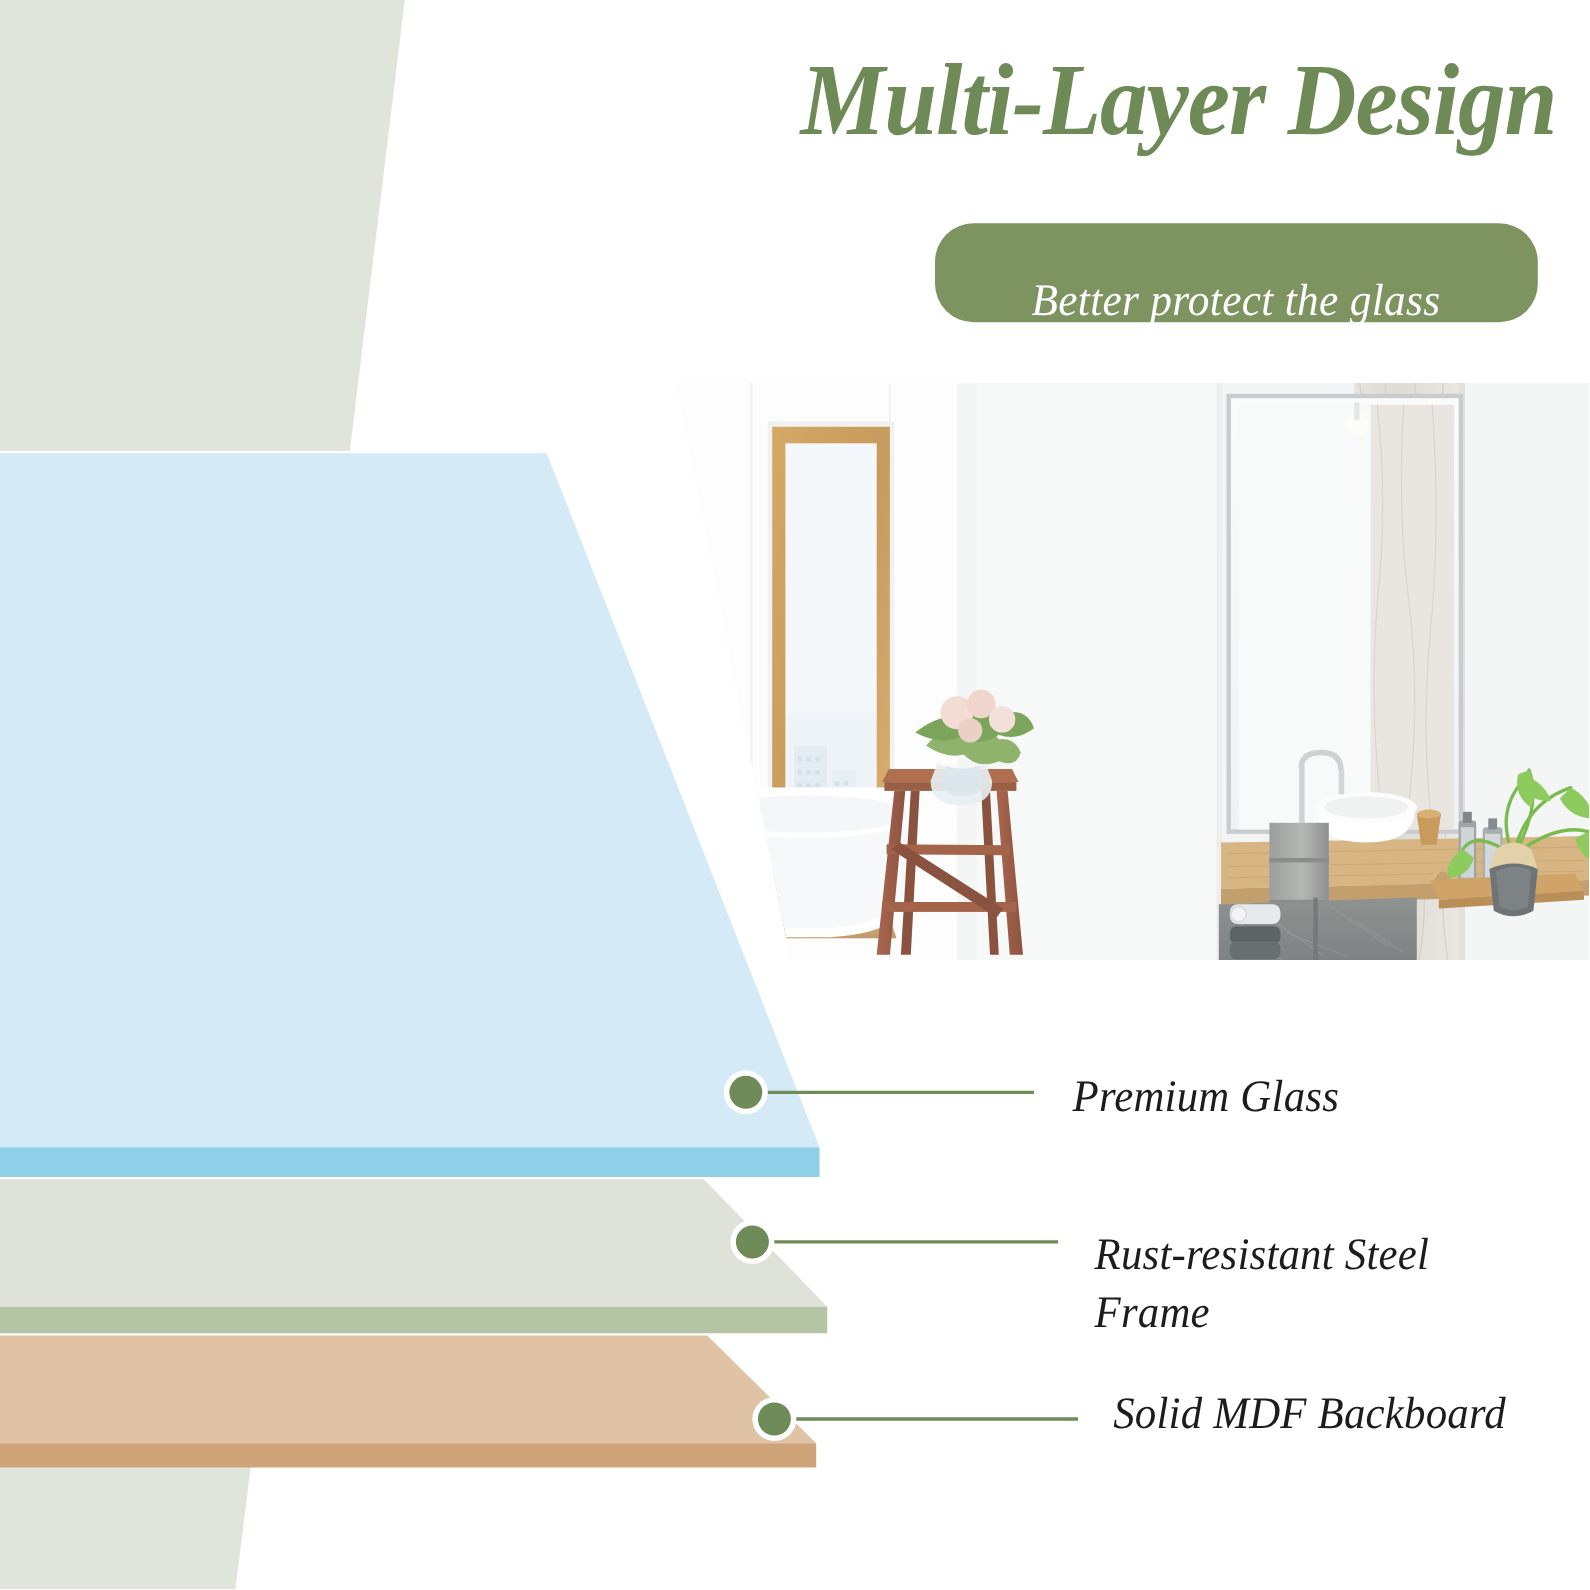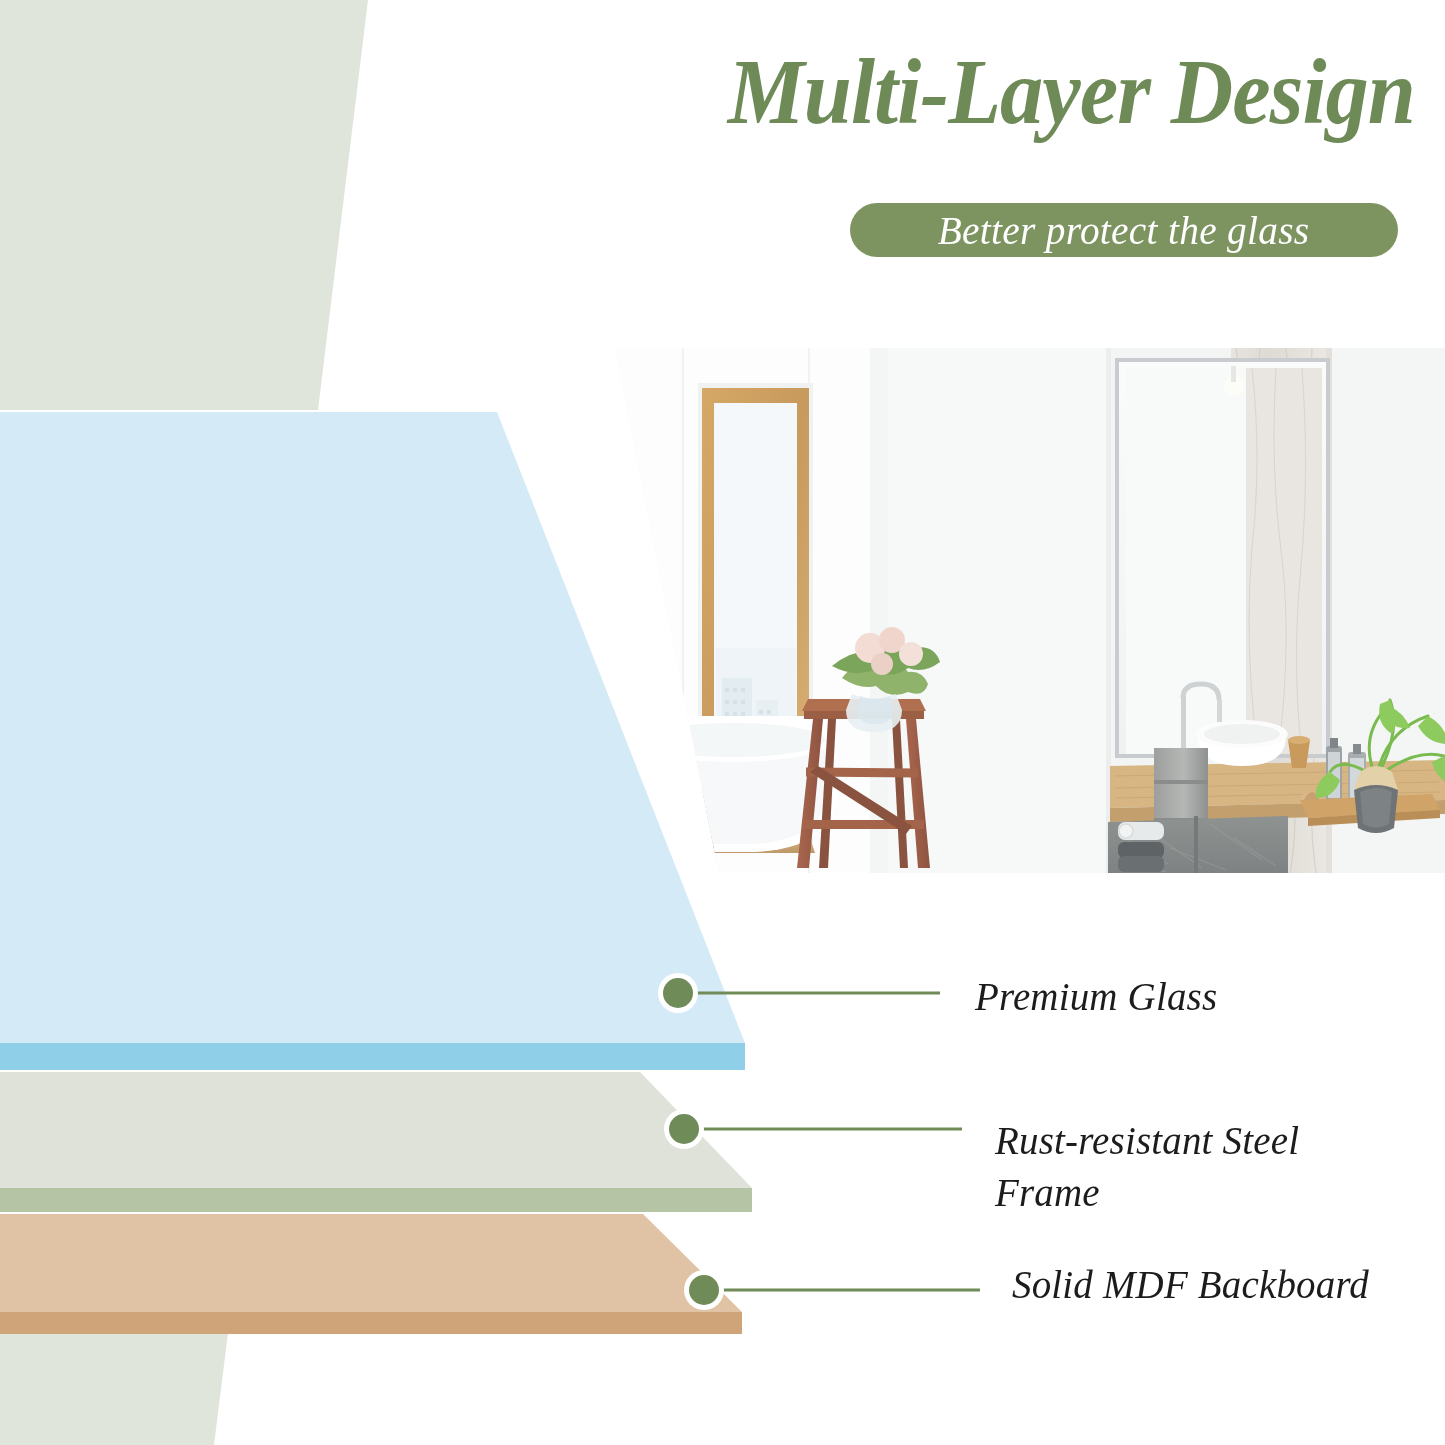--- a/index.html
+++ b/index.html
@@ -43,25 +43,25 @@
     white-space: nowrap;
     transform: scaleX(0.93);
     transform-origin: right top;
   }
 
   .subtitle-pill {
     position: absolute;
     left: 850px;
     top: 203px;
     width: 548px;
-    height: 54px;
+    height: 90px;
     background: #7d9460;
     border-radius: 35px;
     display: flex;
-    align-items: center;
+    align-items: flex-end;
     justify-content: center;
   }
   .subtitle-pill span {
     color: #ffffff;
     font-family: "Liberation Serif", "DejaVu Serif", serif;
     font-style: italic;
     font-size: 41px;
     line-height: 1;
     letter-spacing: 0.3px;
     white-space: nowrap;

